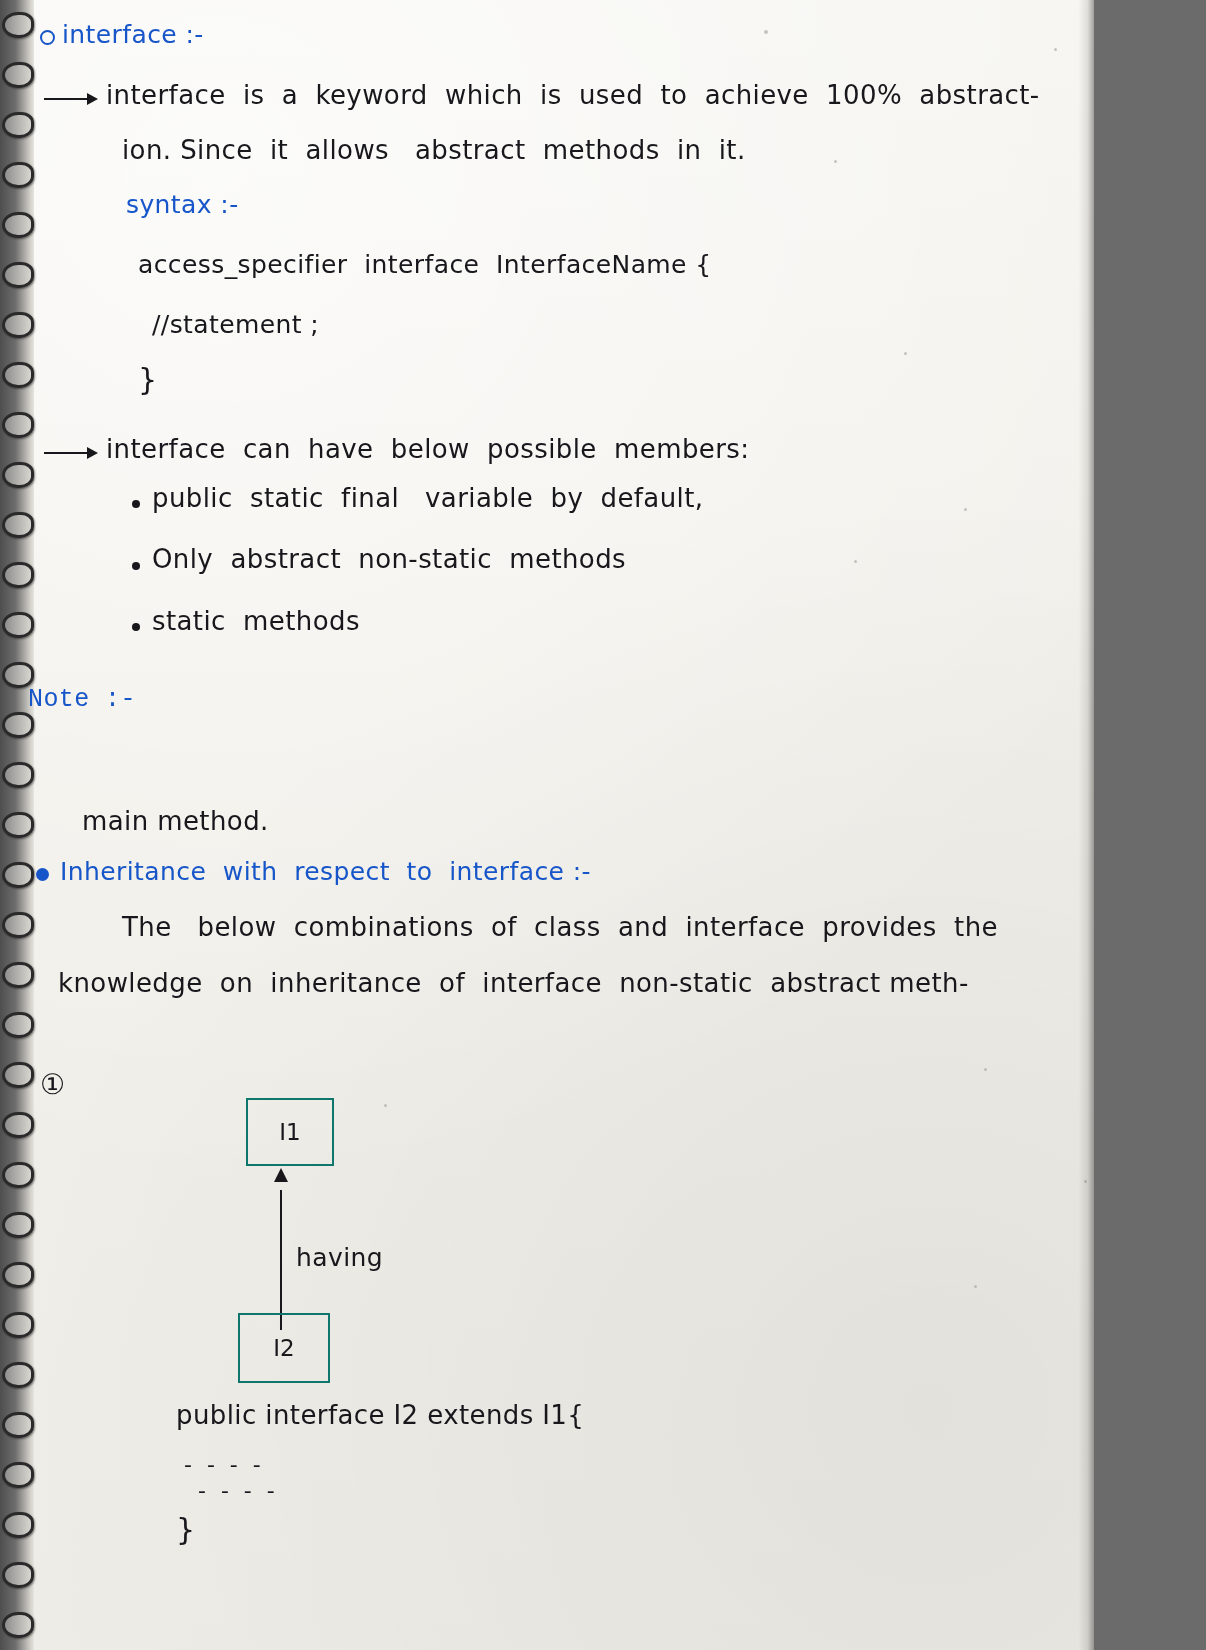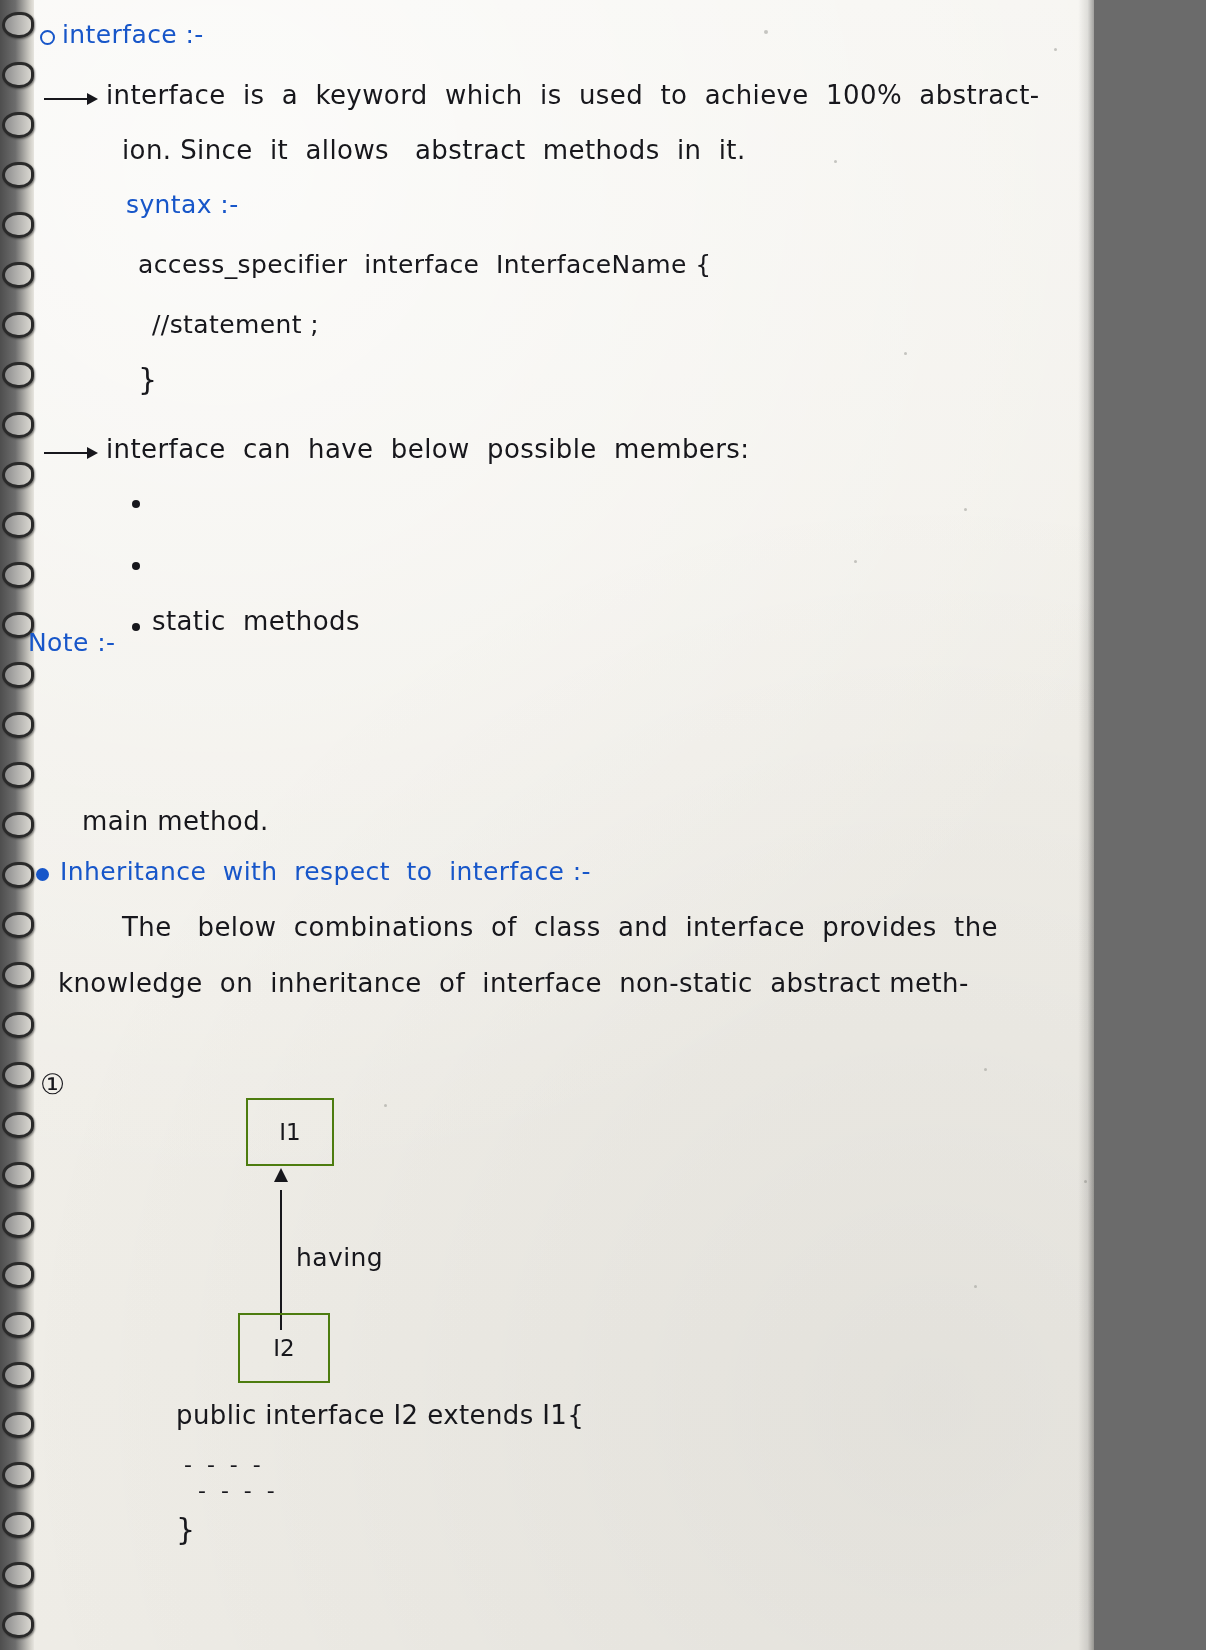--- a/index.html
+++ b/index.html
@@ -104,21 +104,21 @@
     position: absolute;
     right: -2px;
     top: -5px;
     border-left: 11px solid #17171c;
     border-top: 6px solid transparent;
     border-bottom: 6px solid transparent;
   }
   
   .node-box {
     position: absolute;
-    border: 2px solid #4d7c0f;
+    border: 2px solid #0f766e;
     background: transparent;
     display: flex;
     align-items: center;
     justify-content: center;
     font-size: 23px;
     color: #17171c;
   }
   .vline {
     position: absolute;
     width: 2px;
@@ -198,27 +198,29 @@
 
     <div class="ln hand blue med" style="left:92px; top:190px;">syntax :-</div>
     <div class="ln hand ink med" style="left:104px; top:250px;">access_specifier  interface  InterfaceName {</div>
     <div class="ln hand ink med" style="left:118px; top:310px;">//statement ;</div>
     <div class="ln hand ink med" style="left:104px; top:362px; font-size:30px;">}</div>
 
     <div class="arrow" style="left:10px; top:452px; width:52px;"></div>
     <div class="ln hand ink big" style="left:72px; top:434px;">interface  can  have  below  possible  members:</div>
 
     <span class="bullet-dot" style="left:98px; top:500px;"></span>
+    <div class="ln hand ink big" style="left:118px; top:483px;">public  static  final   variable  by  default,</div>
 
     <span class="bullet-dot" style="left:98px; top:562px;"></span>
+    <div class="ln hand ink big" style="left:118px; top:544px;">Only  abstract  non-static  methods</div>
 
     <span class="bullet-dot" style="left:98px; top:623px;"></span>
     <div class="ln hand ink big" style="left:118px; top:606px;">static  methods</div>
 
-    <div class="ln hand blue med" style="left:-6px; top:628px;">Note :-</div>
+    <div class="ln hand blue med" style="left:-6px; top:685px;font-family:Liberation Mono, monospace;">Note :-</div>
     <div class="ln hand ink big" style="left:48px; top:806px;">main method.</div>
 
     <span class="bullet-fill-blue" style="left:2px; top:868px;"></span>
     <div class="ln hand blue med" style="left:26px; top:857px;">Inheritance  with  respect  to  interface :-</div>
 
     <div class="ln hand ink big" style="left:88px; top:912px;">The   below  combinations  of  class  and  interface  provides  the</div>
     <div class="ln hand ink big" style="left:24px; top:968px;">knowledge  on  inheritance  of  interface  non-static  abstract meth-</div>
 
     <div class="ln hand ink" style="left:6px; top:1068px; font-size:28px;">①</div>
 

